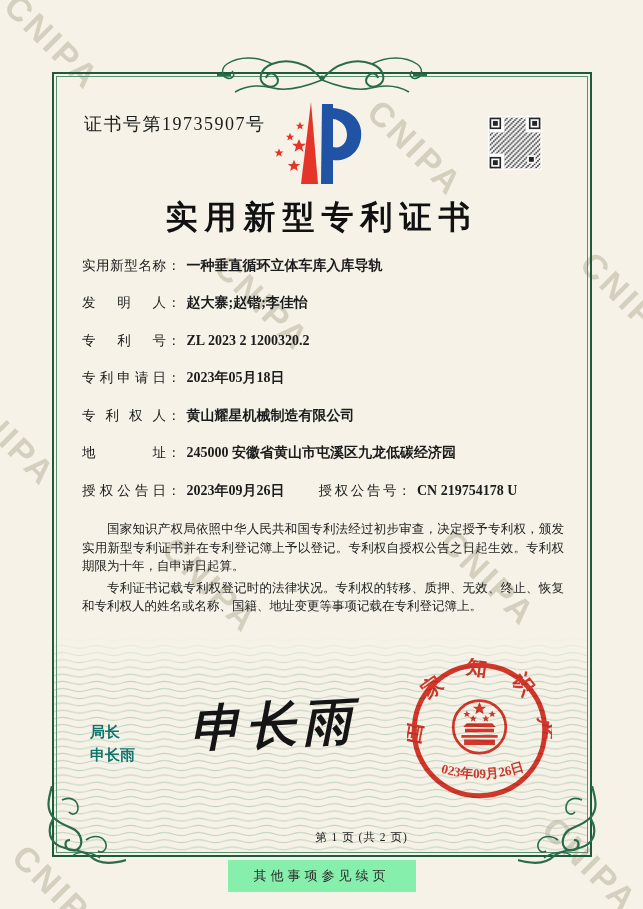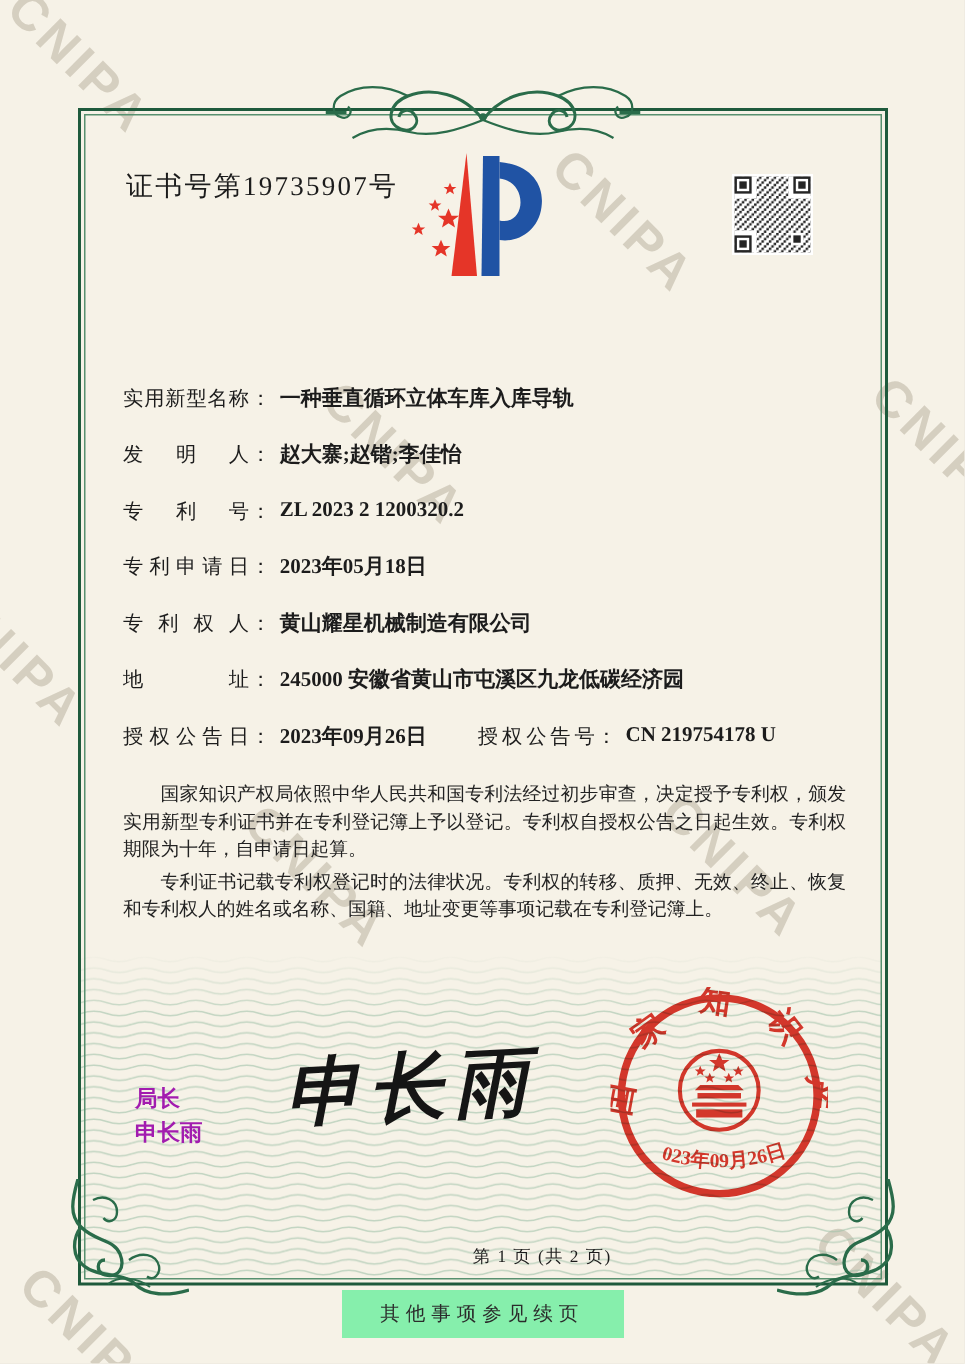--- a/index.html
+++ b/index.html
@@ -44,21 +44,21 @@
   .fcolon{margin:0 6px 0 1px;}
   .fvalue{font-weight:700;font-size:14px;white-space:nowrap;}
   
   .body-text{position:absolute;left:82px;top:520px;width:482px;}
   .body-text p{
     margin:0 0 3px 0;font-size:12.5px;line-height:18.5px;
     text-indent:2em;text-align:justify;color:#222;
   }
   
   .sig-block{position:absolute;left:90px;top:722px;font-family:Liberation Mono, monospace;
-    font-weight:700;font-size:15px;line-height:23px;color:#a21caf;}
+    font-weight:700;font-size:15px;line-height:23px;color:#0f766e;}
   .autograph{
     position:absolute;left:190px;top:692px;font-size:50px;font-weight:700;font-style:italic;
     letter-spacing:6px;color:#151515;transform:rotate(-3deg);white-space:nowrap;
   }
   
   .seal{position:absolute;left:407px;top:658px;mix-blend-mode:multiply;opacity:.95;}
   .seal text{font-family:"Liberation Serif","DejaVu Serif",serif;font-weight:700;fill:#d92f23;}
   
   .page-num{position:absolute;left:0;top:830px;width:100%;text-align:center;font-size:11.5px;letter-spacing:1px;margin-left:40px;}
   .cont-note{
@@ -165,20 +165,21 @@
         <rect x="27" y="3" width="3" height="3" fill="#262626"></rect>
       <rect x="1" y="23" width="9" height="9" fill="#ffffff"></rect>
         <rect x="1" y="25" width="7" height="7" fill="#262626"></rect>
         <rect x="2" y="26" width="5" height="5" fill="#ffffff"></rect>
         <rect x="3" y="27" width="3" height="3" fill="#262626"></rect>
       <rect x="24" y="24" width="5" height="5" fill="#ffffff"></rect>
         <rect x="25" y="25" width="3" height="3" fill="#262626"></rect>
     </g>
   </svg>
 
+  <div class="title">实用新型专利证书</div>
 
   <div class="fields">
     <div class="frow">
       <span class="flabel">实用新型名称</span>
         <span class="fcolon">：</span>
         <span class="fvalue">一种垂直循环立体车库入库导轨</span>
     </div>
     <div class="frow">
       <span class="flabel">发明人</span>
         <span class="fcolon">：</span>

